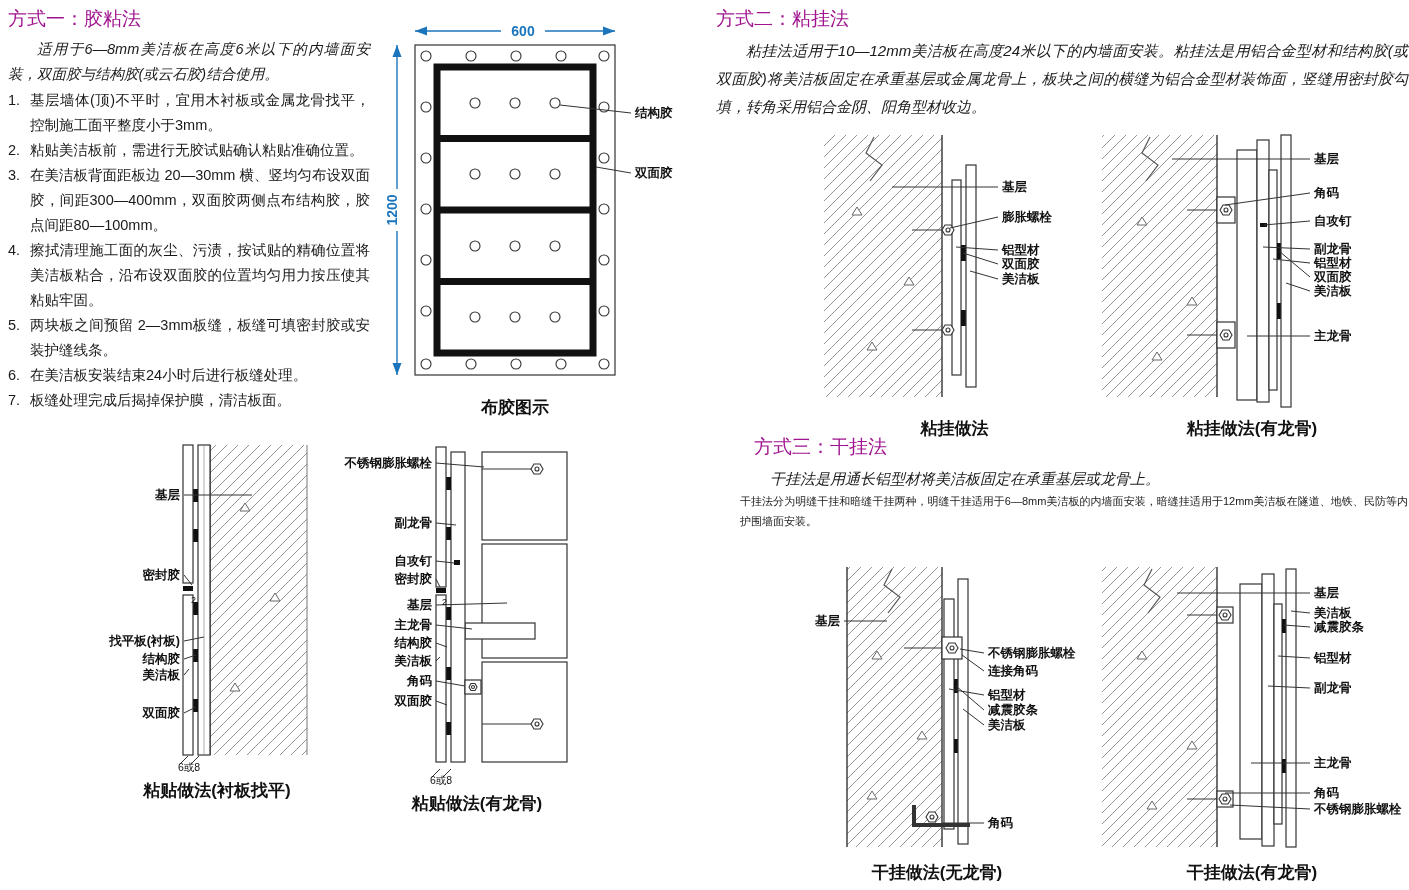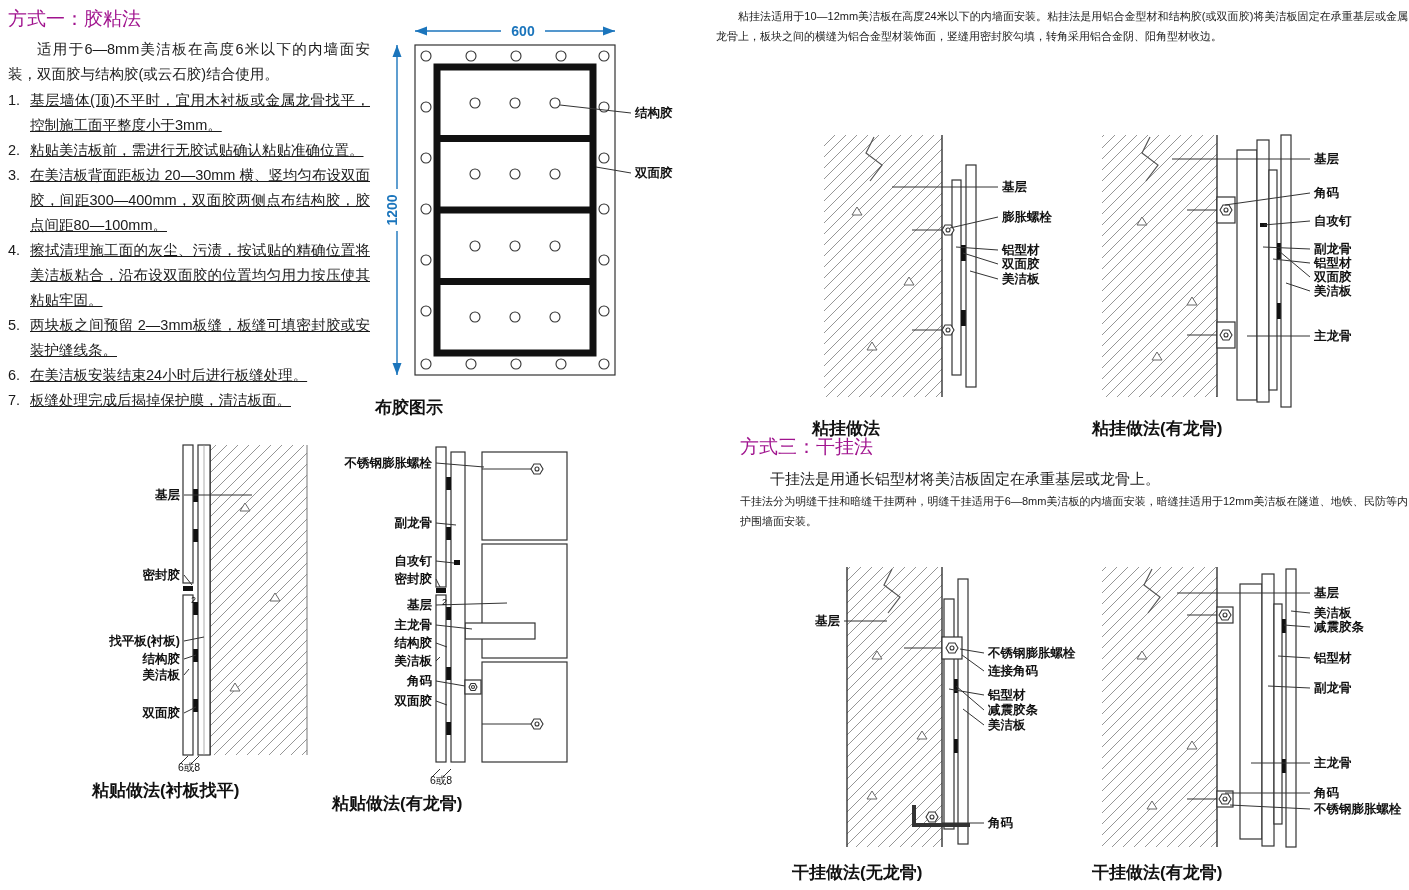--- a/index.html
+++ b/index.html
@@ -4,27 +4,27 @@
 <style>
   * { margin:0; padding:0; box-sizing:border-box; }
   html,body { background:#fff; }
   body {
     width:1409px; height:890px; position:relative; overflow:hidden;
     font-family:"Liberation Sans","DejaVu Sans",sans-serif; color:#1a1a1a;
   }
   .abs { position:absolute; }
   .mtitle { font-size:19px; font-weight:normal; color:var(--heading,#a0138e); margin-bottom:5px; }
   .body-text { font-size:14.5px; line-height:1.7; text-align:justify; }
-  .indent { text-indent:2em; }
+  .indent { text-indent:2em;font-style:italic; }
   .steps { list-style:none; margin-top:2px; }
   .steps li { display:flex; font-size:14.5px; line-height:1.72; }
   .steps .n { flex:0 0 22px; }
-  .steps .t { flex:1; text-align:justify;text-decoration:underline; }
+  .steps .t { flex:1; text-align:justify; }
   figure { margin:7px; }
-  .caption { font-weight:bold; font-size:17px; margin-top:3px; color:#111; }
+  .caption { font-weight:bold; font-size:17px; text-align:center; margin-top:3px; color:#111; }
   svg text { font-family:"Liberation Sans","DejaVu Sans",sans-serif; }
   .lbl { font-size:12.5px; font-weight:bold; fill:#111; }
   .leader { stroke:#333; stroke-width:1; fill:none; }
   .part { fill:#fff; stroke:#333; stroke-width:1.2; }
   .tape { fill:#111; }
   .edge { stroke:#333; stroke-width:1.4; }
   .dot { fill:#fff; stroke:#333; stroke-width:1.1; }
   .tri { fill:#fff; stroke:#666; stroke-width:1; }
   .brk { fill:none; stroke:#555; stroke-width:1.2; }
   .hex { fill:#fff; stroke:#333; stroke-width:1.1; }
@@ -131,21 +131,22 @@
     </g>
     <line class="leader" x1="185" y1="88" x2="256" y2="96"></line>
     <text class="lbl" x="260" y="100">结构胶</text>
     <line class="leader" x1="221" y1="150" x2="256" y2="156"></line>
     <text class="lbl" x="260" y="160">双面胶</text>
   </svg>
   <figcaption class="caption" style="width:280px">布胶图示</figcaption>
 </figure>
 
 <section class="abs" style="left:716px;top:6px;width:692px">
-  <p class="body-text indent" style="font-size:11px;line-height:1.85">粘挂法适用于10—12mm美洁板在高度24米以下的内墙面安装。粘挂法是用铝合金型材和结构胶(或双面胶)将美洁板固定在承重基层或金属龙骨上，板块之间的横缝为铝合金型材装饰面，竖缝用密封胶勾填，转角采用铝合金阴、阳角型材收边。</p>
+  <h2 class="mtitle">方式二：粘挂法</h2>
+  <p class="body-text indent" style="font-size:15px;line-height:1.85">粘挂法适用于10—12mm美洁板在高度24米以下的内墙面安装。粘挂法是用铝合金型材和结构胶(或双面胶)将美洁板固定在承重基层或金属龙骨上，板块之间的横缝为铝合金型材装饰面，竖缝用密封胶勾填，转角采用铝合金阴、阳角型材收边。</p>
 </section>
 
 <figure class="abs" style="left:805px;top:118px;width:285px">
   <svg width="285" height="285" viewBox="0 0 285 285">
     <defs>
         <pattern id="hC" patternUnits="userSpaceOnUse" width="11" height="11">
           <path d="M0,11 L11,0" stroke="#8a8a8a" stroke-width="0.9" fill="none"></path>
         </pattern>
       </defs>
     <rect x="12" y="10" width="118" height="262" fill="url(#hC)"></rect>
@@ -228,21 +229,21 @@
     <text class="lbl" x="222" y="156">双面胶</text>
     <line class="leader" x1="194" y1="158" x2="218" y2="166"></line>
     <text class="lbl" x="222" y="170">美洁板</text>
     <line class="leader" x1="155" y1="211" x2="218" y2="211"></line>
     <text class="lbl" x="222" y="215">主龙骨</text>
   </svg>
   <figcaption class="caption">粘挂做法(有龙骨)</figcaption>
 </figure>
 
 <section class="abs" style="left:740px;top:434px;width:668px">
-  <h2 class="mtitle" style="margin-left:0">方式三：干挂法</h2>
+  <h2 class="mtitle" style="margin-left:14px">方式三：干挂法</h2>
   <p class="body-text indent" style="font-size:15px;line-height:1.8">干挂法是用通长铝型材将美洁板固定在承重基层或龙骨上。</p>
   <p class="body-text" style="font-size:11px;line-height:1.8">干挂法分为明缝干挂和暗缝干挂两种，明缝干挂适用于6—8mm美洁板的内墙面安装，暗缝挂适用于12mm美洁板在隧道、地铁、民防等内护围墙面安装。</p>
 </section>
 
 <figure class="abs" style="left:785px;top:552px;width:290px">
   <svg width="290" height="295" viewBox="0 0 290 295">
     <defs>
         <pattern id="hE" patternUnits="userSpaceOnUse" width="11" height="11">
           <path d="M0,11 L11,0" stroke="#8a8a8a" stroke-width="0.9" fill="none"></path>
         </pattern>

